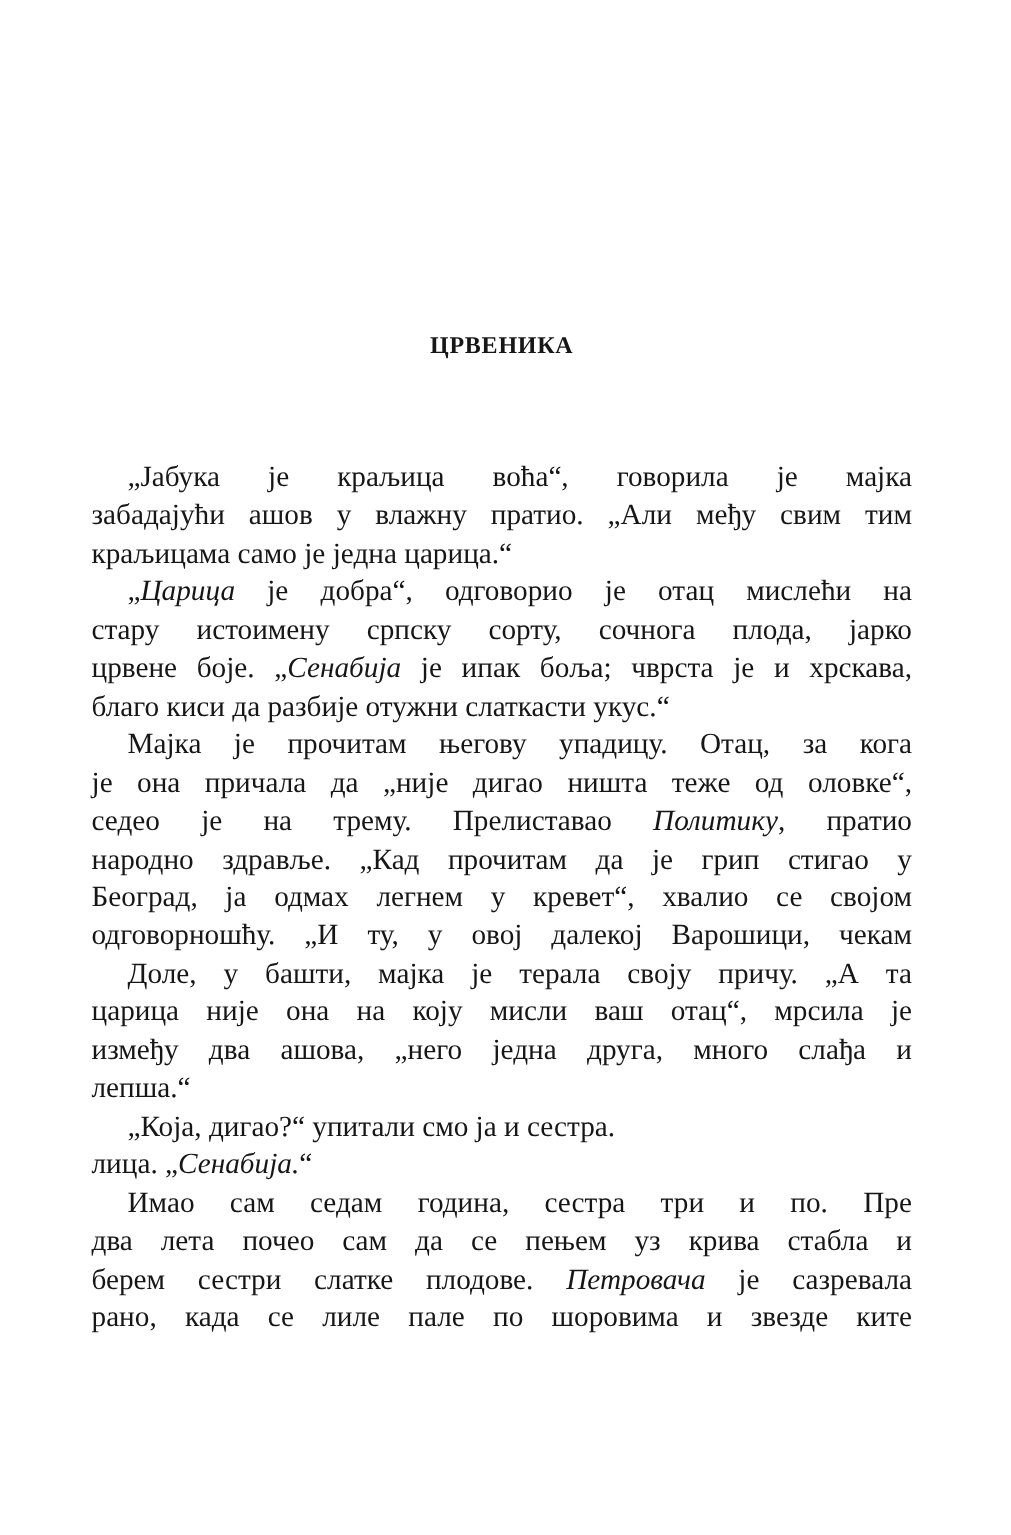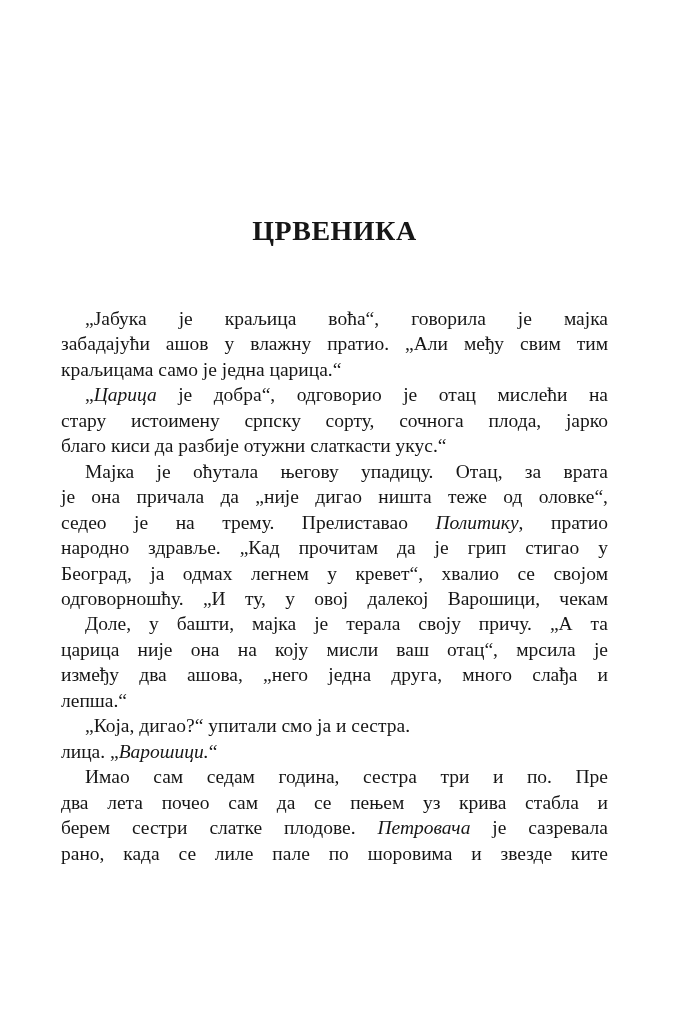--- a/index.html
+++ b/index.html
@@ -15,21 +15,21 @@
     margin: 0 auto;
   }
   .chapter-title {
     position: absolute;
     top: 218px;
     left: 61px;
     width: 547px;
     margin: 0;
     text-align: center;
     font-family: "Liberation Serif", "DejaVu Serif", serif;
-    font-size: 28px;
+    font-size: 16px;
     line-height: 26px;
     font-weight: bold;
     letter-spacing: 0.5px;
     color: #161616;
   }
   .text-block {
     position: absolute;
     top: 306px;
     left: 61px;
     width: 547px;
@@ -56,31 +56,32 @@
 <body>
 
 <div class="page">
   <h1 class="chapter-title">ЦРВЕНИКА</h1>
   <div class="text-block">
       <div class="line indent">„Јабука је краљица воћа“, говорила је мајка</div>
       <div class="line">забадајући ашов у влажну пратио. „Али међу свим тим</div>
       <div class="line last">краљицама само је једна царица.“</div>
       <div class="line indent">„<em>Царица</em> је добра“, одговорио је отац мислећи на</div>
       <div class="line">стару истоимену српску сорту, сочнога плода, јарко</div>
+      <div class="line">црвене боје. „<em>Сенабија</em> је ипак боља; чврста је и хрскава,</div>
       <div class="line last">благо киси да разбије отужни слаткасти укус.“</div>
-      <div class="line indent">Мајка је оћутала његову упадицу. Отац, за врата</div>
+      <div class="line indent">Мајка је прочитам његову упадицу. Отац, за кога</div>
       <div class="line">је она причала да „није дигао ништа теже од оловке“,</div>
       <div class="line">седео је на трему. Прелиставао <em>Политику</em>, пратио</div>
       <div class="line">народно здравље. „Кад прочитам да је грип стигао у</div>
       <div class="line">Београд, ја одмах легнем у кревет“, хвалио се својом</div>
       <div class="line">одговорношћу. „И ту, у овој далекој Варошици, чекам</div>
       <div class="line indent">Доле, у башти, мајка је терала своју причу. „А та</div>
       <div class="line">царица није она на коју мисли ваш отац“, мрсила је</div>
       <div class="line">између два ашова, „него једна друга, много слађа и</div>
       <div class="line last">лепша.“</div>
       <div class="line indent last">„Која, дигао?“ упитали смо ја и сестра.</div>
-      <div class="line last">лица. „<em>Варошици.</em>“</div>
+      <div class="line last">лица. „<em>Сенабија.</em>“</div>
       <div class="line indent">Имао сам седам година, сестра три и по. Пре</div>
       <div class="line">два лета почео сам да се пењем уз крива стабла и</div>
       <div class="line">берем сестри слатке плодове. <em>Петровача</em> је сазревала</div>
       <div class="line">рано, када се лиле пале по шоровима и звезде ките</div>
     </div>
 </div>
 
 </body></html>

